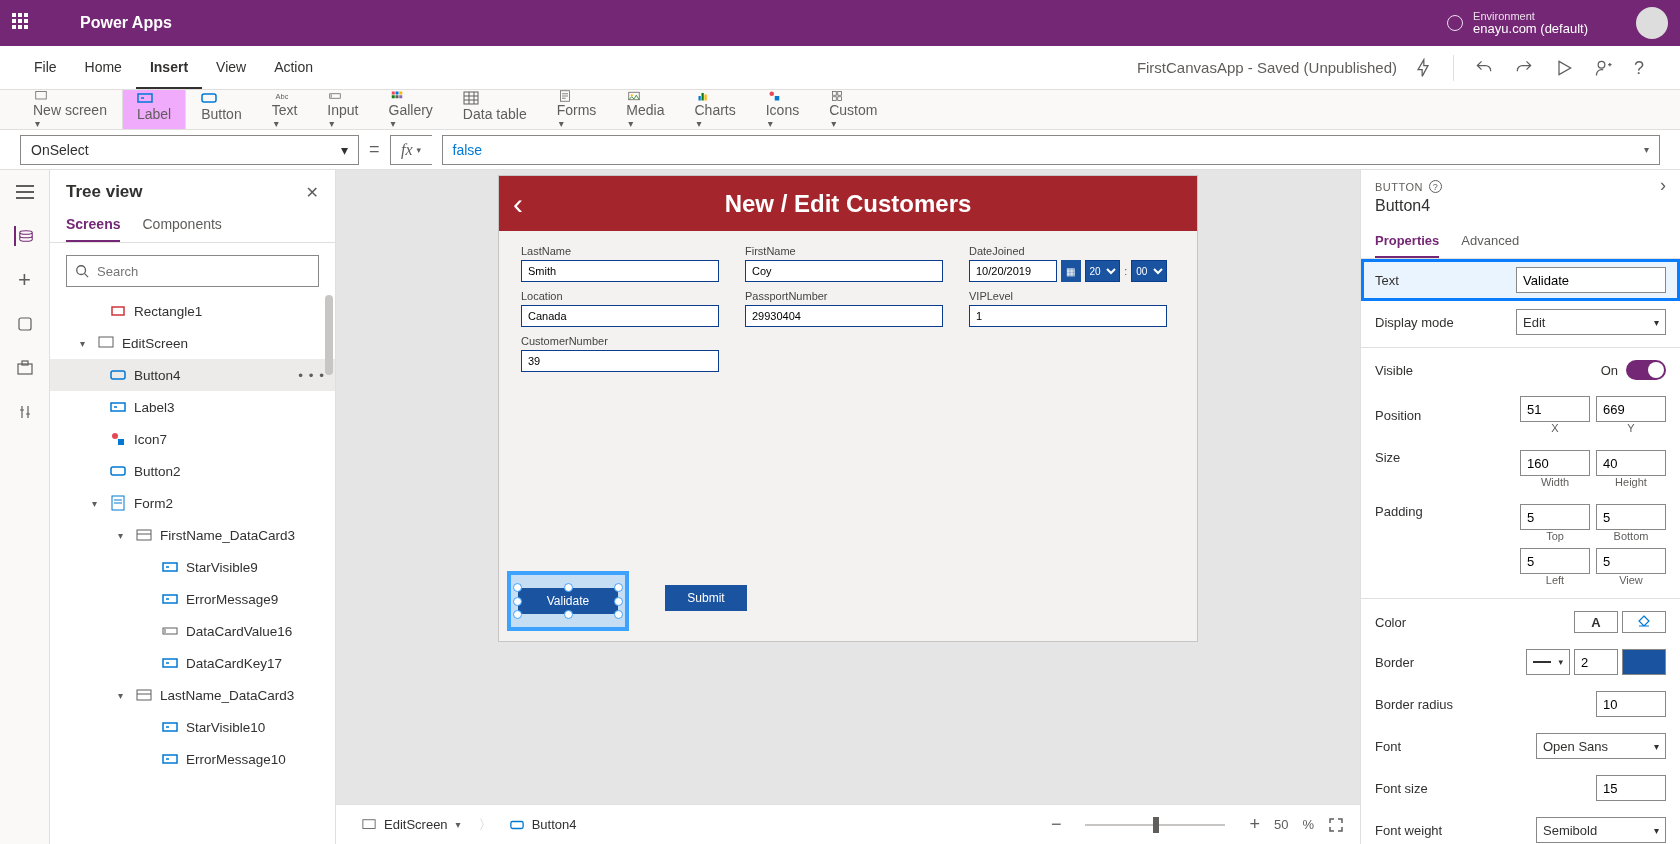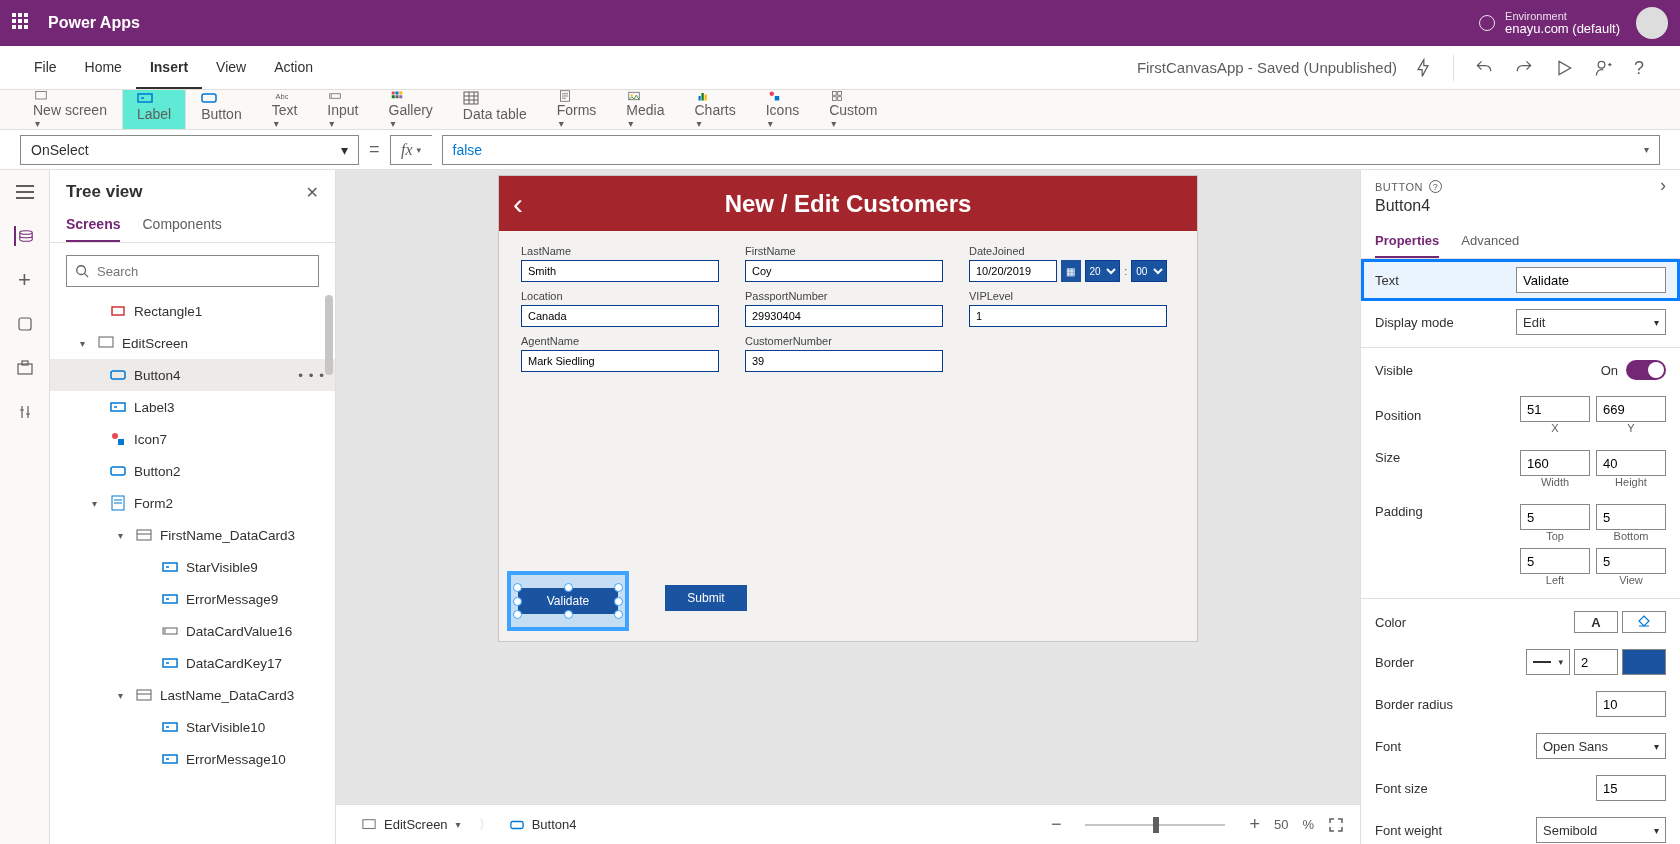--- a/index.html
+++ b/index.html
@@ -1,19 +1,19 @@
 <!DOCTYPE html>
 <html><head>
 <meta charset="utf-8">
 <style>
 * { margin: 0; padding: 0; box-sizing: border-box; font-family: "Segoe UI", Arial, sans-serif; }
 body { width: 1680px; height: 844px; overflow: hidden; background: #f3f2f1; }
 
 
-.header { height: 46px; background: #742774; color: white; display: flex; align-items: center; padding: 8px 12px; }
+.header { height: 46px; background: #742774; color: white; display: flex; align-items: center; padding: 8px 12px; gap: 32px; }
 .waffle { width: 20px; height: 20px; display: grid; grid-template-columns: repeat(3,4px); grid-template-rows: repeat(3,4px); gap: 2px; margin-right: 16px; }
 .waffle span { background: white; width: 4px; height: 4px; }
 .header-title { font-size: 16px; font-weight: 600; flex: 1; }
 .header-env { display: flex; align-items: center; gap: 10px; margin-right: 16px; }
 .env-icon { width: 16px; height: 16px; border: 1.5px solid white; border-radius: 50%; position: relative; opacity: 0.85; }
 .env-text { display: flex; flex-direction: column; line-height: 1.1; }
 .env-text .lbl { font-size: 11px; opacity: 0.85; }
 .env-text .val { font-size: 13px; }
 .avatar { width: 32px; height: 32px; border-radius: 50%; background: #ddd; }
 
@@ -24,21 +24,21 @@
 .menubar .spacer { flex: 1; }
 .app-status { display: flex; align-items: center; color: #605e5c; font-size: 15px; margin-right: 10px; }
 .menubar .icons { display: flex; align-items: center; gap: 20px; color: #605e5c; padding: 0 6px; }
 .menubar .icons .divider { width: 1px; height: 26px; background: #e1dfdd; }
 .menubar .icons svg, .menubar .icons .qmark { width: 20px; height: 20px; }
 .qmark { font-size: 18px; }
 
 
 .ribbon { height: 40px; background: #faf9f8; border-bottom: 1px solid #e1dfdd; display: flex; align-items: center; padding: 0 18px; gap: 0; }
 .ribbon-item { display: flex; align-items: flex-start; padding: 0 14px; height: 100%; font-size: 14px; color: #605e5c; cursor: pointer; border-left: 1px solid transparent; border-right: 1px solid transparent; flex-direction: column; }
-.ribbon-item.boxed { border-left: 1px solid #e1dfdd; border-right: 1px solid #e1dfdd; background: #5eead4; }
+.ribbon-item.boxed { border-left: 1px solid #e1dfdd; border-right: 1px solid #e1dfdd; background: #f0abfc; }
 .ribbon-item .chev { font-size: 10px; color: #605e5c; margin-left: 2px; }
 .ribbon-icon { width: 16px; height: 16px; display: inline-block; }
 
 
 .formulabar { height: 40px; background: white; border-bottom: 1px solid #e1dfdd; display: flex; align-items: center; padding: 10px 20px; gap: 10px; }
 .prop-dd { width: 339px; height: 30px; border: 1px solid #8a8886; display: flex; align-items: center; padding: 0 10px; font-size: 14px; color: #323130; justify-content: space-between; background: white; }
 .eq { font-size: 18px; color: #605e5c; }
 .fx-box { width: 42px; height: 30px; border: 1px solid #8a8886; border-right: none; display: flex; align-items: center; justify-content: center; gap: 4px; color: #605e5c; }
 .formula-input { flex: 1; height: 30px; border: 1px solid #8a8886; padding: 0 10px; font-family: Consolas, monospace; font-size: 14px; color: #323130; display: flex; align-items: center; justify-content: space-between; }
 .formula-input .val { color: #0078d4; }
@@ -519,21 +519,20 @@
               <input value="10/20/2019" style="">
               <div class="cal">▦</div>
               <select><option>20</option></select>
               <span class="colon">:</span>
               <select><option>00</option></select>
             </div>
           </div>
           <div class="field"><label>Location</label><input value="Canada" style=""></div>
           <div class="field"><label>PassportNumber</label><input value="29930404" style=""></div>
           <div class="field"><label>VIPLevel</label><input value="1" style=""></div>
-          <div class="field"><label>AgentName</label><input value="Mark Siedling" style=""></div>
           <div class="field"><label>CustomerNumber</label><input value="39" style=""></div>
         </div>
         <div class="validate-wrap">
           <div class="validate-btn">
             <span>Validate</span>
             <div class="handle h-tl"></div>
               <div class="handle h-tc"></div>
               <div class="handle h-tr"></div>
             <div class="handle h-ml"></div>
               <div class="handle h-mr"></div>

